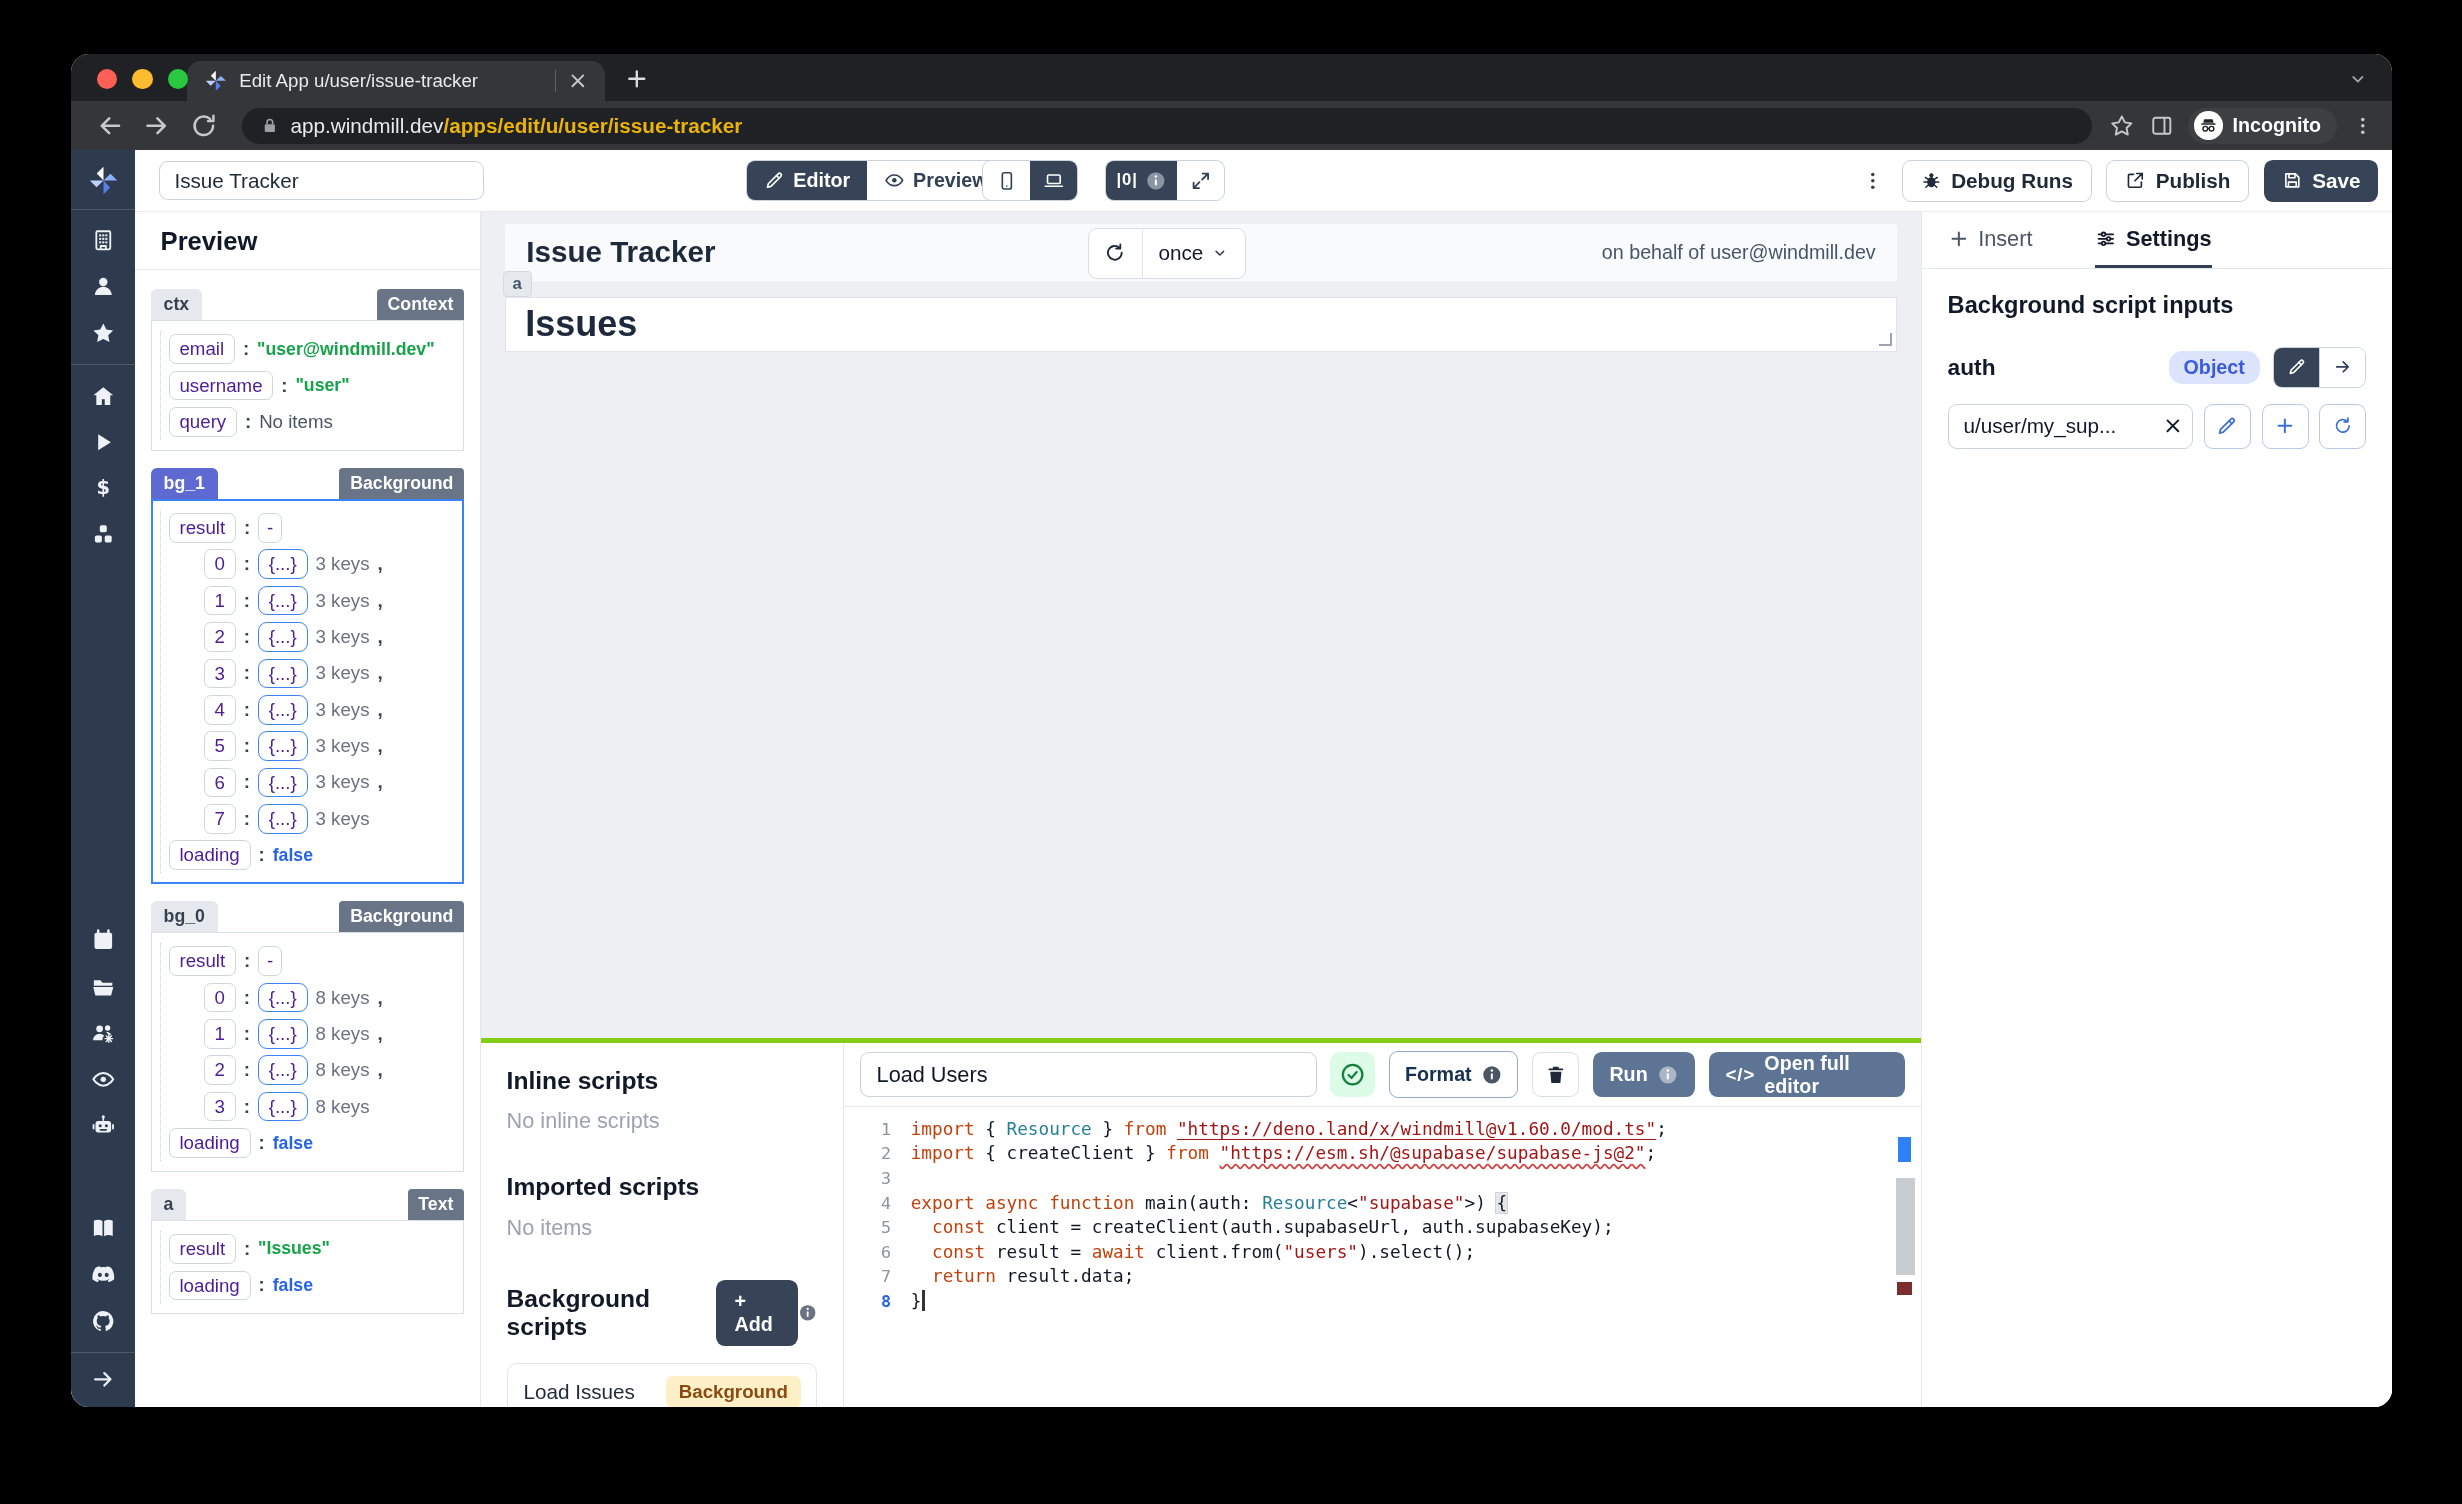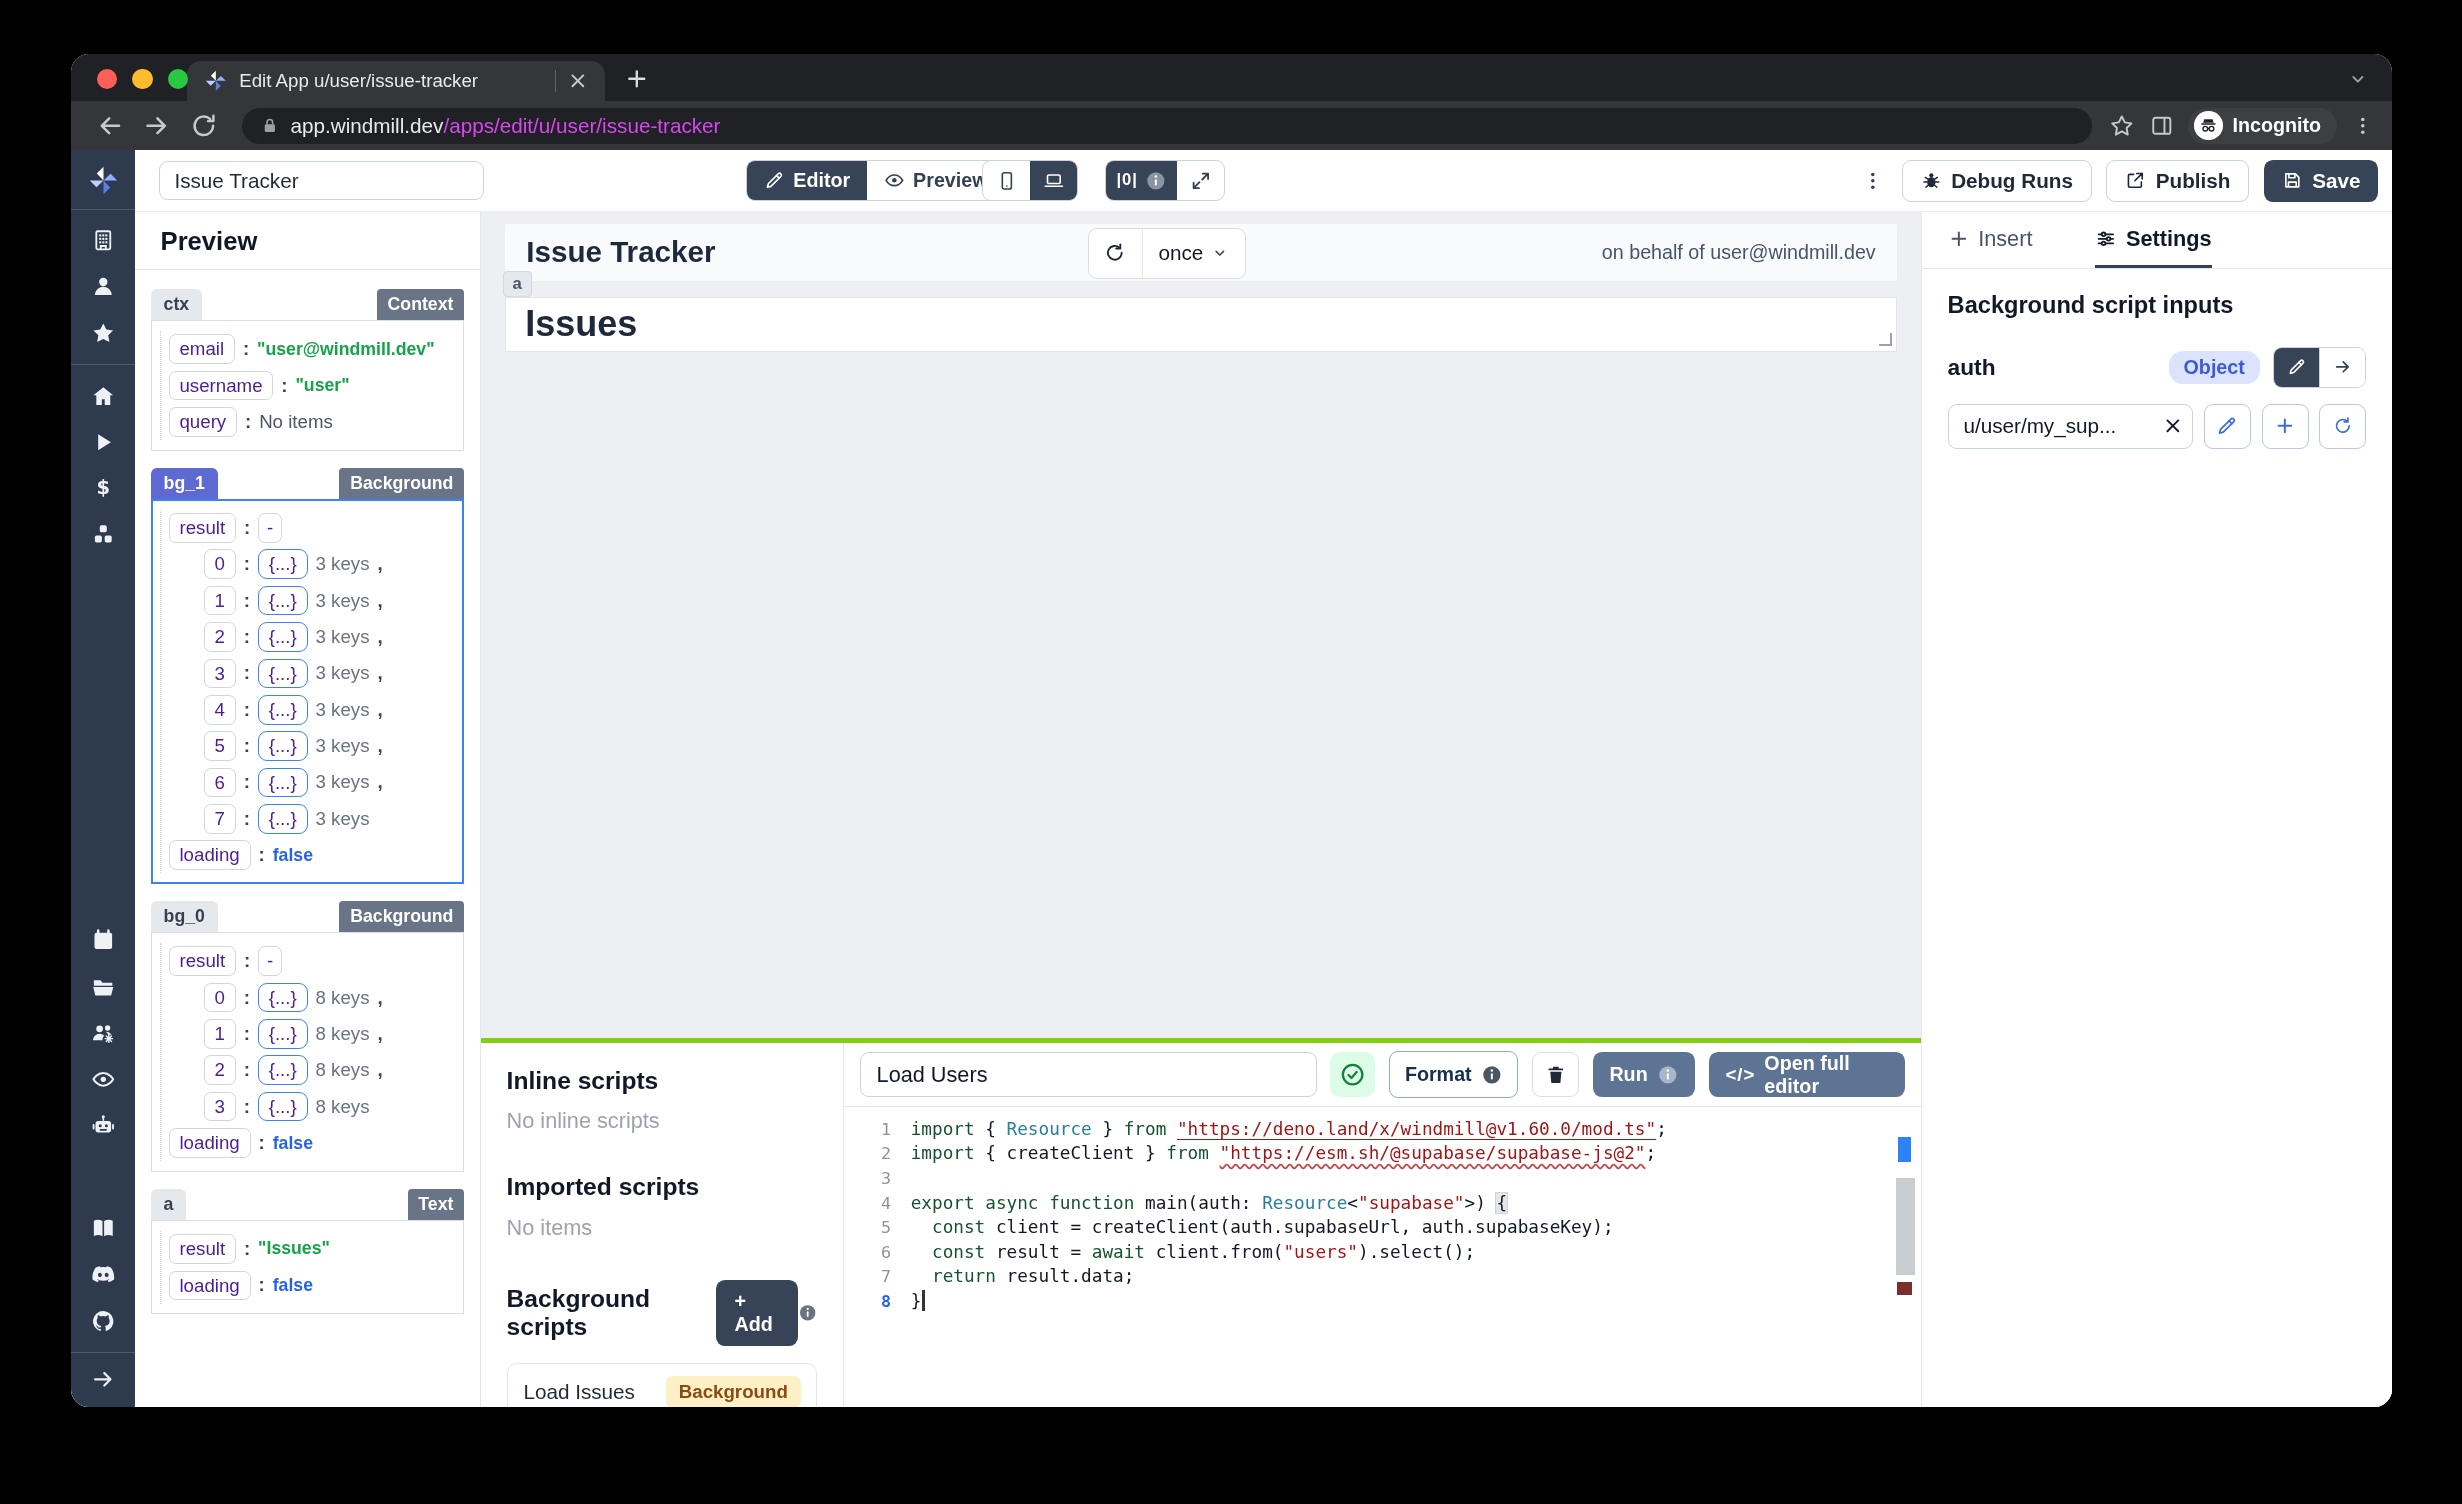--- a/index.html
+++ b/index.html
@@ -19,21 +19,21 @@
   .tab-title{white-space:nowrap;overflow:hidden;flex:1;}
   .tab-sep{width:1px;height:21.7px;background:#5f6368;flex:none;}
   .tab-close{width:21.7px;height:21.7px;color:#c7cacd;flex:none;}
   .newtab{width:25.6px;height:25.6px;color:#dadce0;margin:0 0 9.9px 19.7px;}
   .strip-chev{position:absolute;right:23.6px;top:13.8px;width:21.7px;height:21.7px;color:#9aa0a6;}
 
   .urlrow{height:49px;background:#35363a;flex:none;display:flex;align-items:center;padding:0 17.7px;gap:5.9px;}
   .nav-ic{width:29.6px;height:29.6px;color:#c6c9cc;margin:0 5.9px;}
   .urlpill{flex:1;height:36px;background:#202124;border-radius:18.7px;display:flex;align-items:center;padding:0 17.7px;gap:10.8px;color:#e8eaed;font-size:20.7px;margin:0 11.8px;}
   .lock-ic{width:19.7px;height:19.7px;color:#9aa0a6;}
-  .url-path{color:#d946ef;}
+  .url-path{color:#eab308;font-weight:bold;}
   .url-right{display:flex;align-items:center;gap:13.8px;}
   .star-ic,.panel-ic{width:25.6px;height:25.6px;color:#c6c9cc;}
   .incog{height:36px;background:#3c4043;border-radius:18.7px;display:flex;align-items:center;gap:9.9px;padding:0 15.8px 0 5.9px;color:#fff;font-size:19.7px;font-weight:600;}
   .incog-circle{width:28.6px;height:28.6px;background:#fff;border-radius:50%;color:#202124;padding:3.9px;box-sizing:border-box;}
   .kebab-ic{width:23.6px;height:23.6px;color:#c6c9cc;}
 
   
   .app{flex:1;display:flex;min-height:0;background:#fff;}
   .sidebar{width:64px;background:#2e3a4d;display:flex;flex-direction:column;align-items:center;flex:none;color:#e9edf3;}
   .sb-logo{width:35px;height:35px;margin:12.8px 0 10.8px;}
@@ -129,21 +129,21 @@
   .trash-btn .ic{width:21.7px;height:21.7px;}
   .blue-btn{height:45px;background:#5d7494;color:#fff;border-radius:8.9px;font-weight:700;font-size:19.7px;display:flex;align-items:center;gap:8.9px;padding:0 16.7px;}
   .blue-btn .ic{width:21.7px;height:21.7px;color:#aab6c6;}
   .code-tag{font-weight:700;font-size:18.7px;letter-spacing:1px;}
 
   .code-area{flex:1;border-top:1px solid #e4e7ec;position:relative;font-family:"DejaVu Sans Mono",monospace;font-size:17.7px;overflow:hidden;padding-top:9.9px;background:#fff;}
   .cline{display:flex;height:24.6px;line-height:24.6px;}
   .ln{width:47px;text-align:right;color:#8b949e;padding-right:19.7px;flex:none;font-size:16.7px;}
   .ln.active{color:#2563eb;font-weight:700;}
   .ctext{white-space:pre;color:#111827;}
-  .tok.kw{color:#14532d;}
+  .tok.kw{color:#c2410c;}
   .tok.ty{color:#267f99;}
   .tok.str{color:#a31515;}
   .tok.link{text-decoration:underline;text-decoration-color:#a31515;text-underline-offset:3.9px;}
   .tok.wavy{text-decoration:underline wavy #cc4444;text-underline-offset:3.9px;}
   .tok.hl{background:#e4e6ea;box-shadow:0 0 0 1px #d0d4da;}
   .cursor{display:inline-block;width:3px;height:20.7px;background:#333;vertical-align:text-bottom;margin-left:1px;}
   .mk-blue{position:absolute;right:9.9px;top:29.6px;width:12.8px;height:25.6px;background:#2f81f7;}
   .mk-thumb{position:absolute;right:5.9px;top:71px;width:18.7px;height:97px;background:#c8cdd2;}
   .mk-dark{position:absolute;right:8.9px;top:175px;width:14.8px;height:12.8px;background:#7a2e2e;}
 

